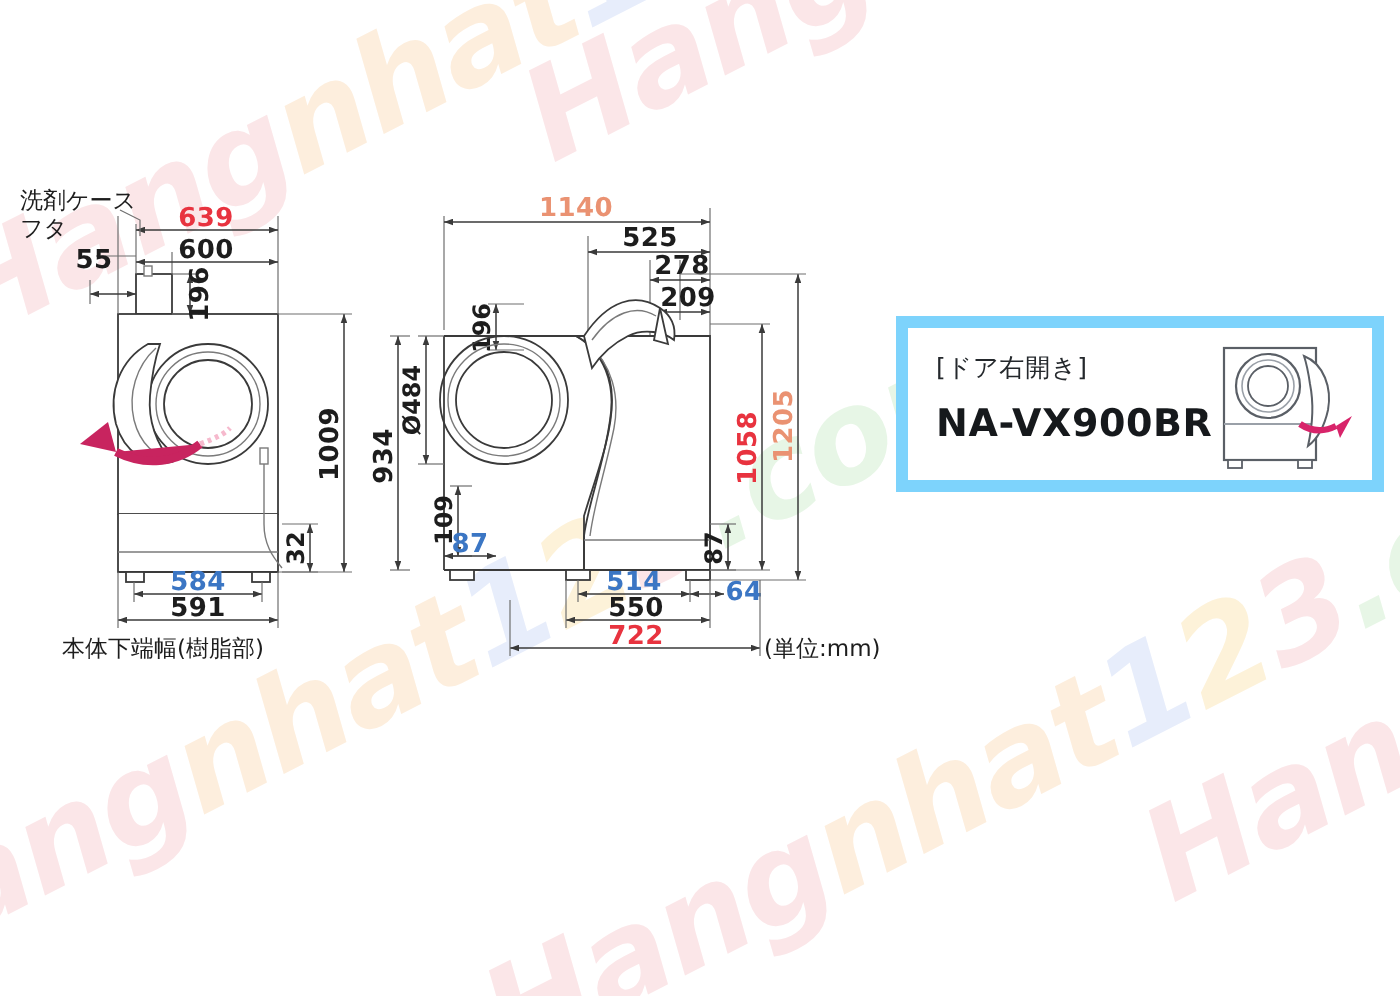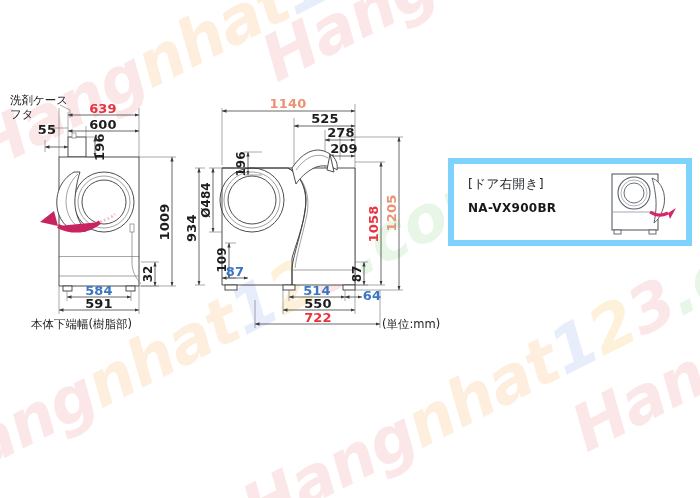--- a/index.html
+++ b/index.html
@@ -56,21 +56,21 @@
     position:absolute;left:6px;top:6px;right:6px;bottom:6px;
     background:#ffffff;
   }
   #info-text{position:absolute;left:14px;top:12px;}
   #info-door{
     font-size:12.5px;color:#24282c;letter-spacing:.4px;
     font-family:"DejaVu Sans","Liberation Sans",sans-serif;
     margin-bottom:8px;white-space:nowrap;
   }
   #info-model{
-    font-size:12px;color:#16191c;font-weight:bold;letter-spacing:.3px;
+    font-size:19px;color:#16191c;font-weight:bold;letter-spacing:.3px;
     font-family:"DejaVu Sans","Liberation Sans",sans-serif;white-space:nowrap;
   }
   #info-thumb{position:absolute;right:8px;top:4px;}
 </style>
 </head>
 <body>
 
 <div id="stage">
 
   <div class="wm-layer">

